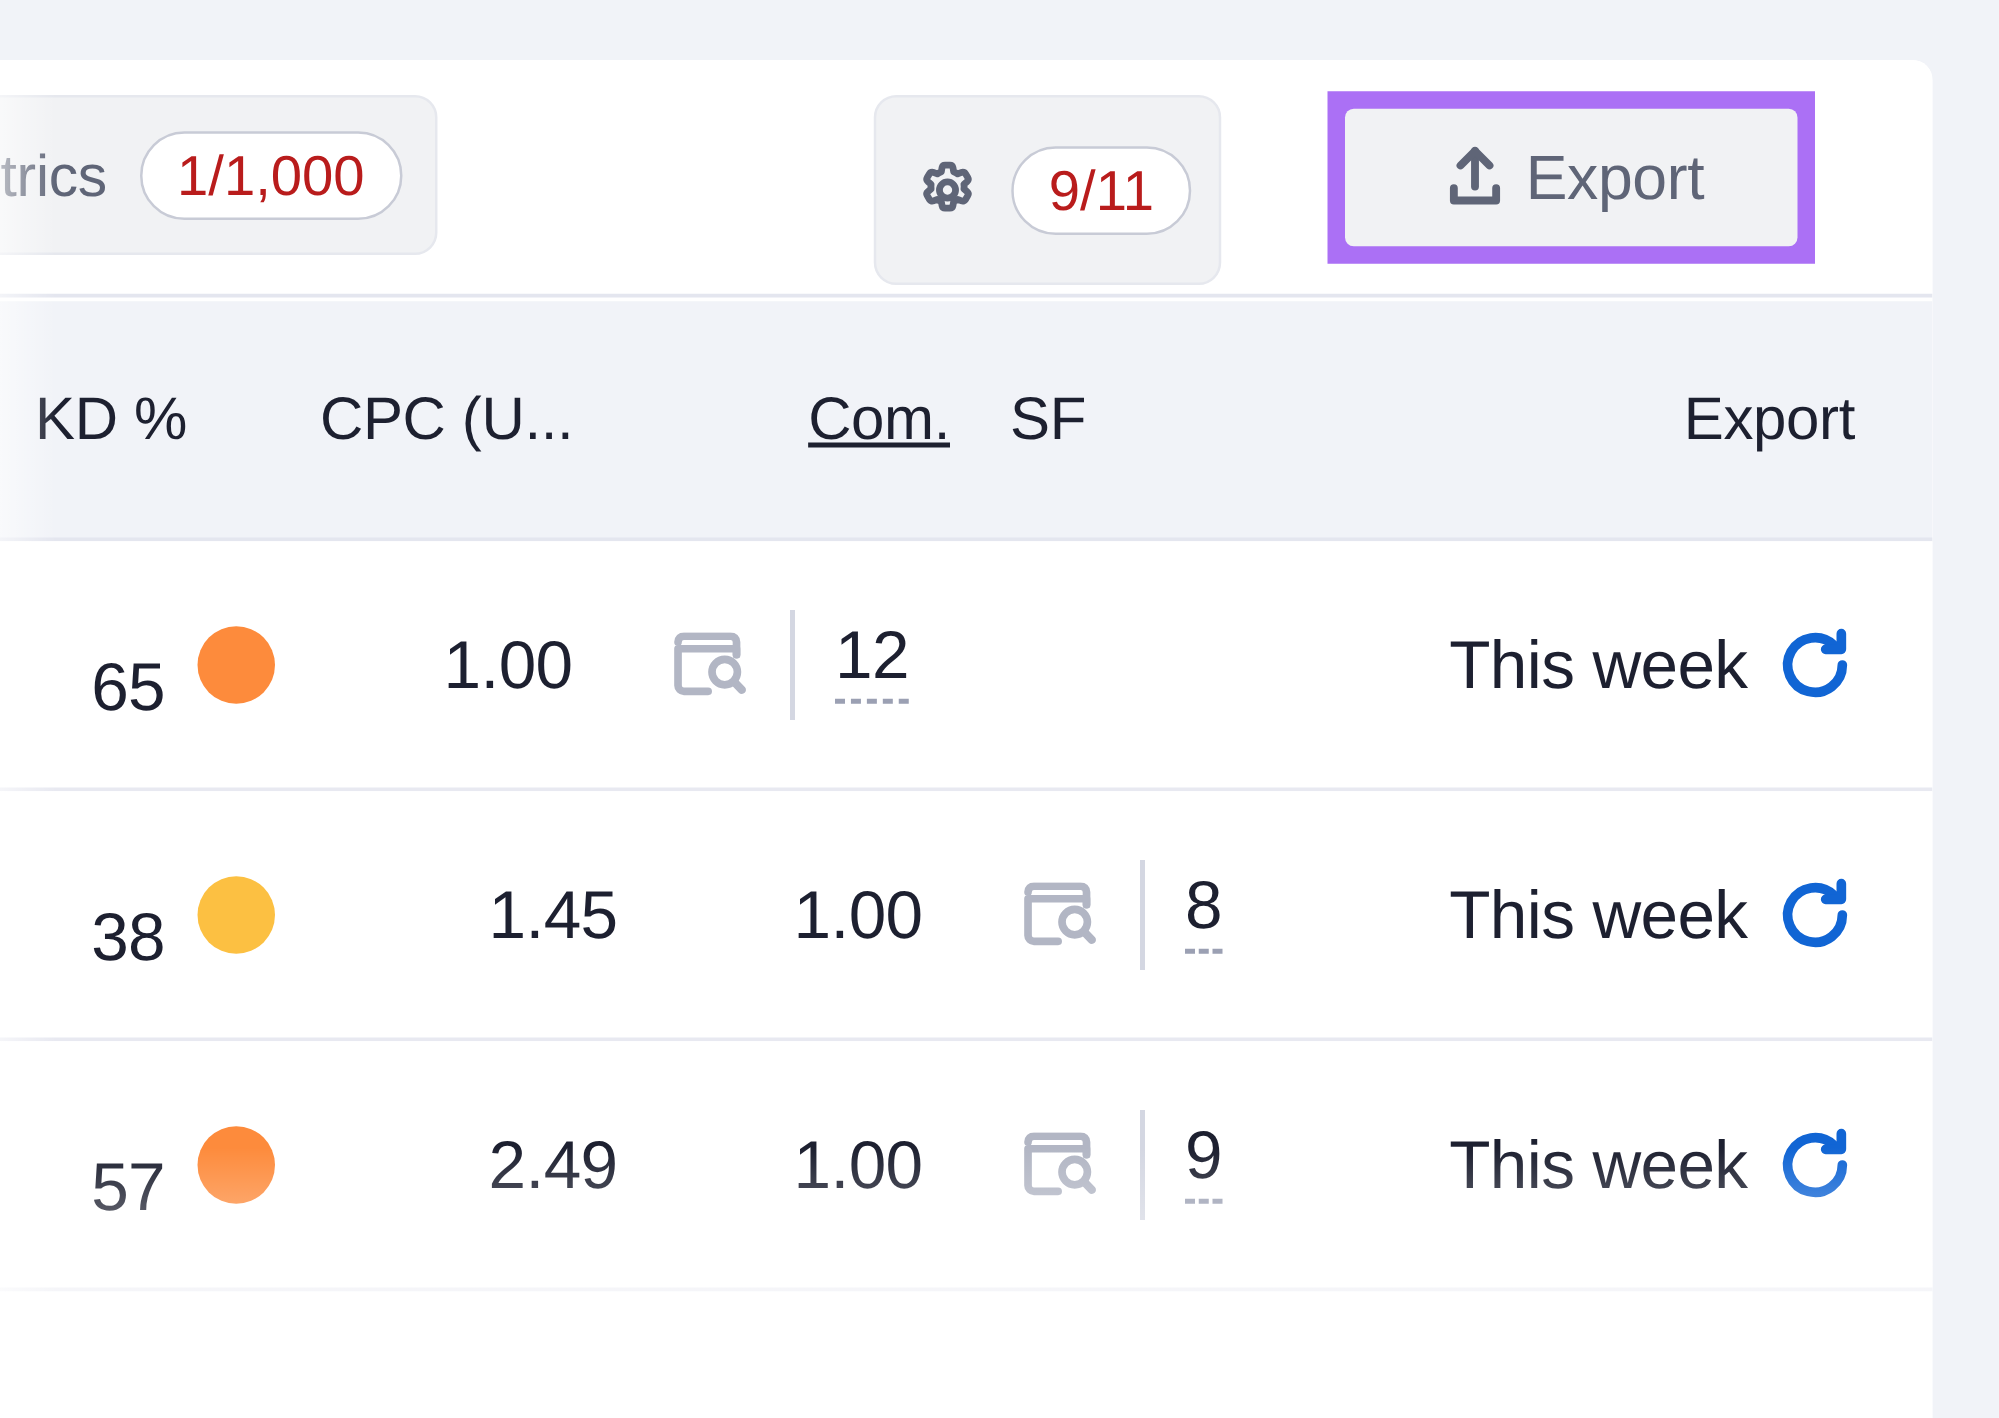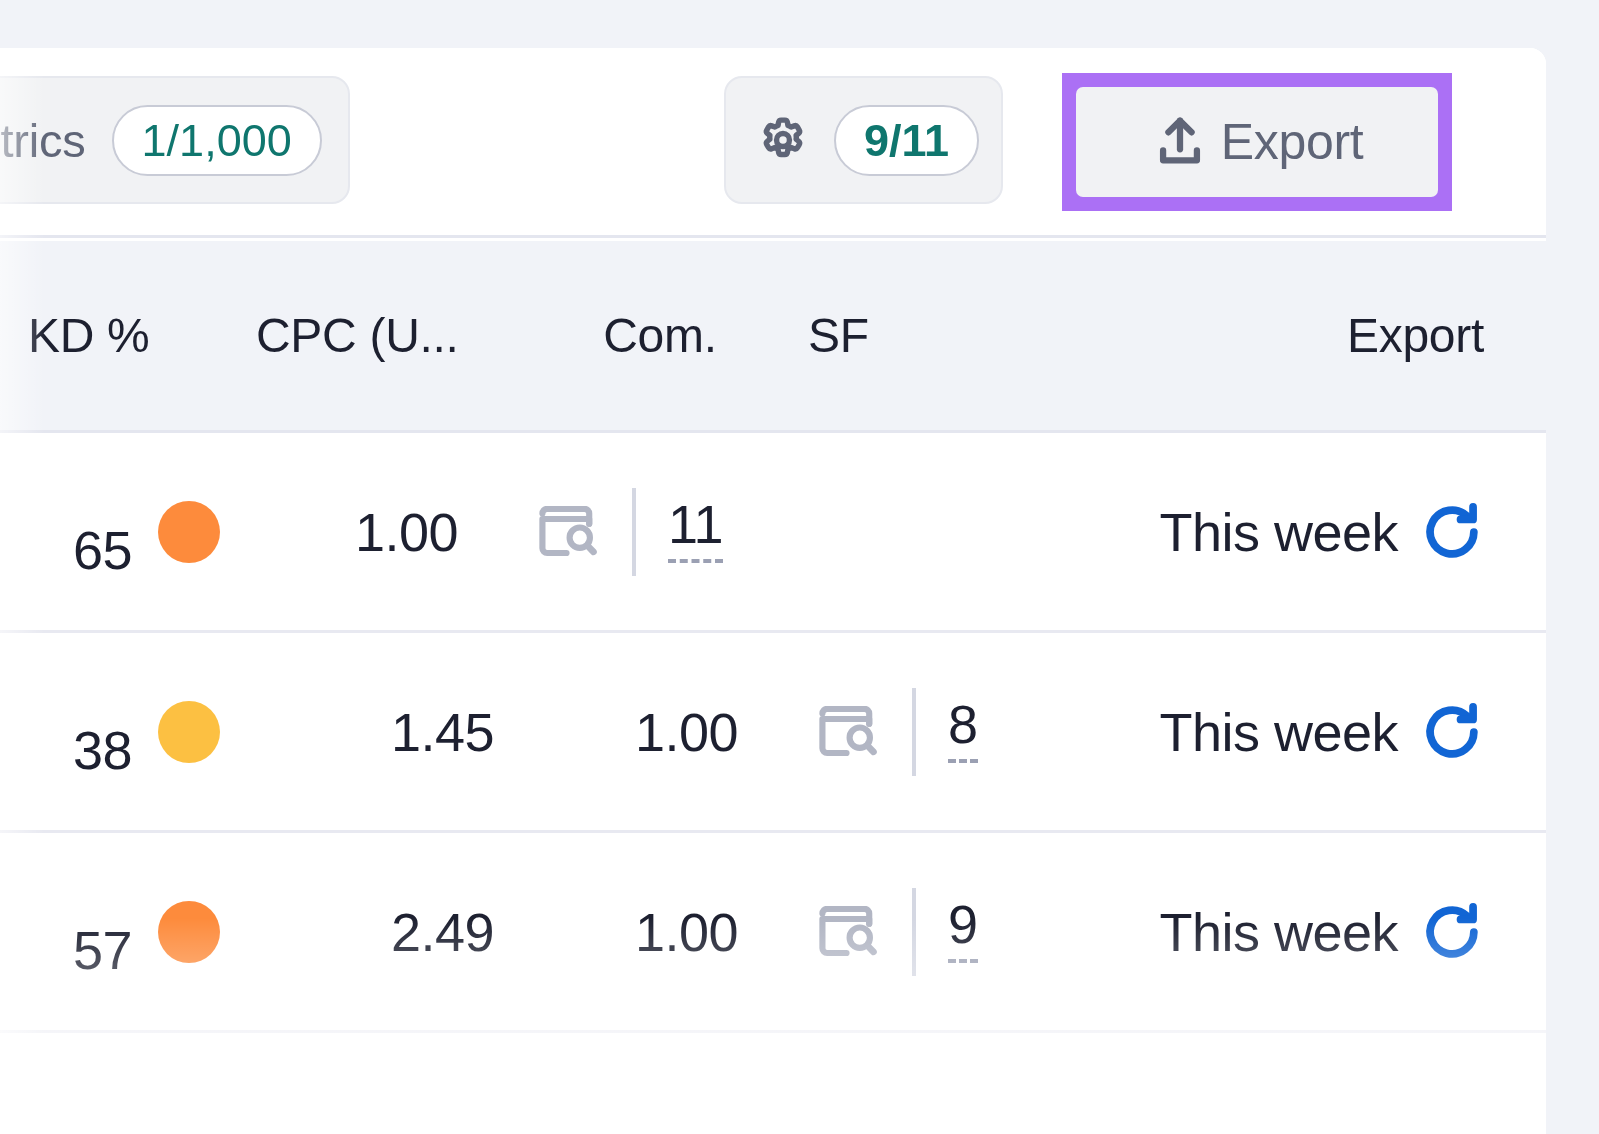--- a/index.html
+++ b/index.html
@@ -50,32 +50,31 @@
     color:#5f6577;
     white-space:nowrap;
     letter-spacing:-0.2px;
   }
   .count-chip {
     background:#ffffff;
     border:2.5px solid #c8cbd6;
     border-radius:42px;
     padding:11px 28px;
     font-size:45px;
-    color:#0f766e;
+    color:#b91c1c;
     line-height:1;
     white-space:nowrap;
   }
 
   
   #settings-pill {
-    left:784px; top:28px;
-    height:128px;
+    left:759px; top:28px;
+    height:152px;
     padding:0 22px 0 26px;
     gap:20px;
-    font-weight:bold;
   }
   #gear-icon { width:62px; height:62px; display:block; }
 
   
   #export-highlight {
     position:absolute;
     left:1122px; top:25px;
     width:390px; height:138px;
     background:#ab70f5;
     padding:14px;
@@ -126,21 +125,21 @@
 
   
   .c-kd      { width:290px; display:flex; align-items:center; justify-content:flex-end; gap:26px; padding-right:10px; }
   .c-cpc     { width:280px; text-align:right; padding-right:16px; }
   .c-com     { width:250px; text-align:right; padding-right:22px; }
   .c-sf      { width:330px; display:flex; align-items:center; padding-left:56px; gap:0; }
   .c-updated { flex:1; display:flex; align-items:center; justify-content:flex-end; padding-right:62px; gap:22px; }
 
   .c-kd.head      { justify-content:flex-start; padding-left:88px; }
   .c-cpc.head     { text-align:left; padding-left:26px; padding-right:0; }
-  .c-com.head     { text-align:center; padding-left:50px; padding-right:0; }
+  .c-com.head     { text-align:right; padding-left:50px; padding-right:0;text-decoration:underline; }
   .c-sf.head      { padding-left:48px; }
   .c-updated.head { padding-right:62px; }
 
   .kd-value { font-variant-numeric:tabular-nums;margin-top:36px; }
   .kd-dot { width:62px; height:62px; border-radius:50%; flex:none; }
 
   .serp-icon { width:62px; height:52px; display:block; flex:none; }
   .sf-divider {
     width:4px; height:88px;
     background:#d4d7e2;
@@ -227,21 +226,21 @@
       <div class="c-sf">
         <span>
           <svg class="serp-icon" viewBox="0 0 26 22" fill="none">
             <path d="M2.6 3.2a2 2 0 0 1 2-2h15.8a2 2 0 0 1 2 2v4.3" stroke="#b2b6c4" stroke-width="2.6" stroke-linecap="round"></path>
             <path d="M22.4 7.5 L22.4 5.5 L2.6 5.5 L2.6 17.9a2 2 0 0 0 2 2h8.2" stroke="#b2b6c4" stroke-width="2.6" stroke-linecap="round" stroke-linejoin="round"></path>
             <circle cx="18.4" cy="13.4" r="4.3" stroke="#b2b6c4" stroke-width="2.6"></circle>
             <path d="M21.6 16.7 L24.2 19.4" stroke="#b2b6c4" stroke-width="2.8" stroke-linecap="round"></path>
           </svg>
         </span>
         <span class="sf-divider"></span>
-        <span class="sf-value">11</span>
+        <span class="sf-value">12</span>
       </div>
       <div class="c-updated">
         <span class="updated-text">This week</span>
         <span>
           <svg class="refresh-icon" viewBox="0 0 24 24" fill="none">
             <path d="M20.2 12a8.2 8.2 0 1 1-2.55-5.95" stroke="#1165d4" stroke-width="2.9" stroke-linecap="round"></path>
             <path d="M19.9 2.6 L19.9 7.3 L15.2 7.3" stroke="#1165d4" stroke-width="2.9" stroke-linecap="round" stroke-linejoin="round"></path>
           </svg>
         </span>
       </div>

